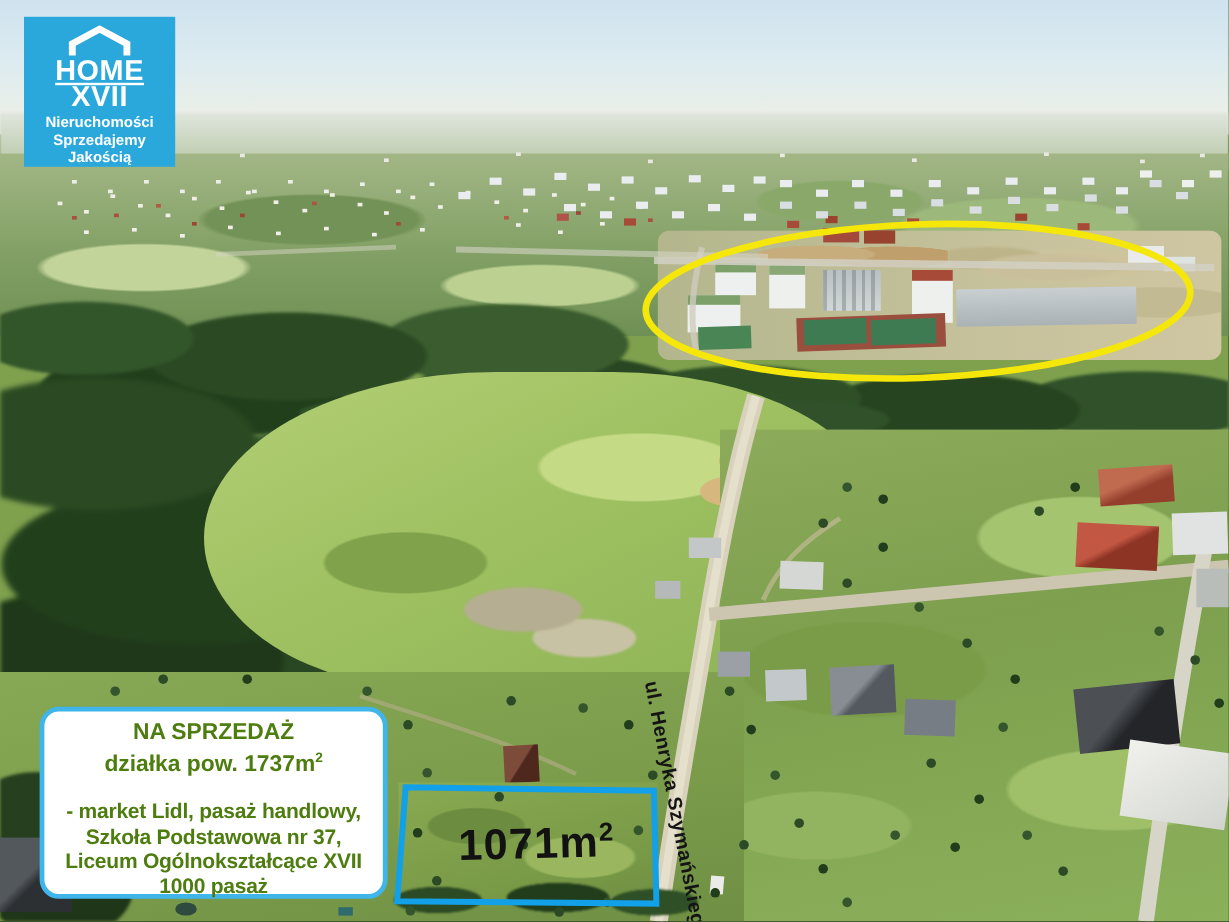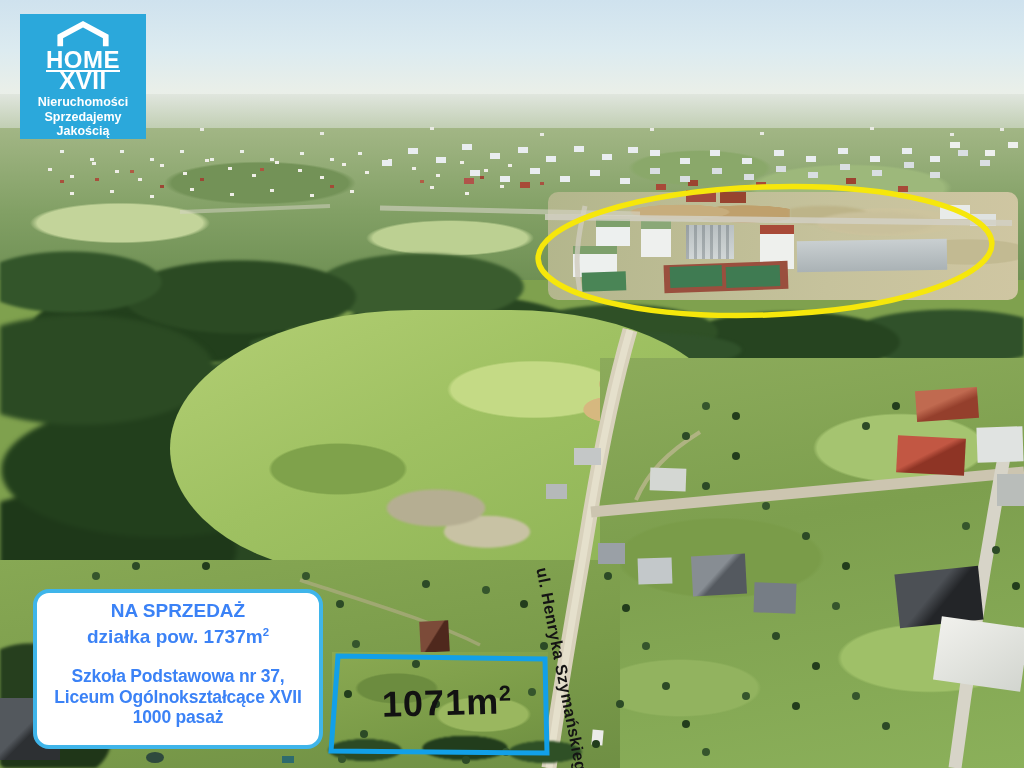--- a/index.html
+++ b/index.html
@@ -123,21 +123,21 @@
 
   .bld{position:absolute;}
 
   
   svg.lay{position:absolute;left:0;top:0;pointer-events:none;}
   .logo{left:20px;top:14px;width:126px;height:125px;background:var(--brand-blue,#2BA8DB);
         display:flex;flex-direction:column;align-items:center;padding-top:7px;color:#fff;text-align:center;}
   .logo-name{font-weight:700;font-size:24px;line-height:21px;letter-spacing:.5px;}
   .logo-tag{font-weight:700;font-size:12.5px;line-height:14.5px;margin-top:4px;}
   .infobox{left:33px;top:589px;width:290px;height:160px;background:#fff;
-    border:4px solid var(--box-border,#3FB5EA);border-radius:16px;color:#3b82f6;
+    border:4px solid var(--box-border,#3FB5EA);border-radius:16px;color:#4d7c0f;
     text-align:center;font-weight:700;padding-top:8px;}
   .ib-title{font-size:19px;line-height:20.5px;}
   .ib-area{font-size:19px;line-height:20.5px;}
   .ib-gap{height:19px;}
   .ib-feat{font-size:17.5px;line-height:20.5px;letter-spacing:-.2px;}
   sup{font-size:60%;}
   .plotlabel{left:382px;top:682px;font-size:36px;font-weight:700;color:#121212;
     letter-spacing:1px;transform:rotate(-1.5deg);white-space:nowrap;}
   .street{left:551px;top:566px;font-size:16.5px;font-weight:700;color:#141414;
     transform-origin:0 0;transform:rotate(79deg);white-space:nowrap;letter-spacing:.4px;}
@@ -224,20 +224,21 @@
   </svg>
 
   <div class="abs street">ul. Henryka Szymańskiego</div>
 
   <div class="abs plotlabel"><span>1071m</span><sup>2</sup></div>
 
   <div class="abs infobox">
     <div class="ib-title">NA SPRZEDAŻ</div>
     <div class="ib-area"><span>działka pow. 1737m</span><sup>2</sup></div>
     <div class="ib-gap"></div>
+    <div class="ib-feat">- market Lidl, pasaż handlowy,</div>
     <div class="ib-feat">Szkoła Podstawowa nr 37,</div>
     <div class="ib-feat">Liceum Ogólnokształcące XVII</div>
     <div class="ib-feat">1000 pasaż</div>
   </div>
 
   <div class="abs logo">
     <svg width="66" height="26" viewBox="0 0 66 32">
       <path d="M5,31 L5,19 L33,4 L61,19 L61,31" fill="none" stroke="#ffffff" stroke-width="7"></path>
     </svg>
     <div class="logo-name" style="margin-top:2px;text-decoration:underline;">HOME</div>

